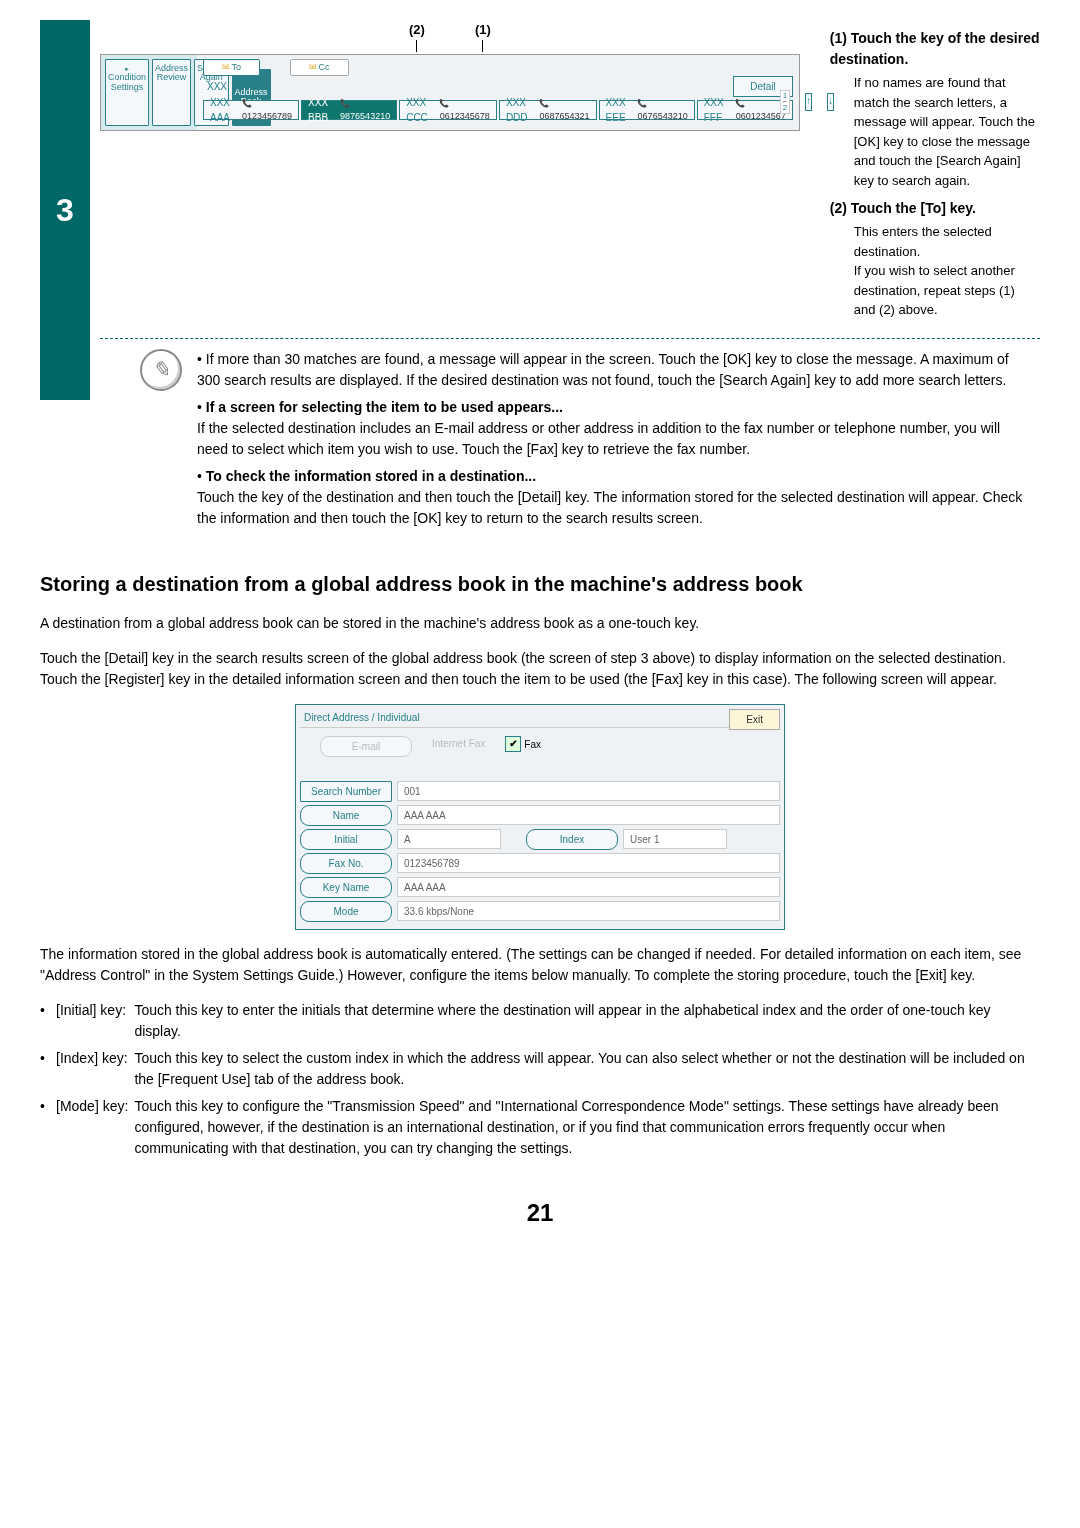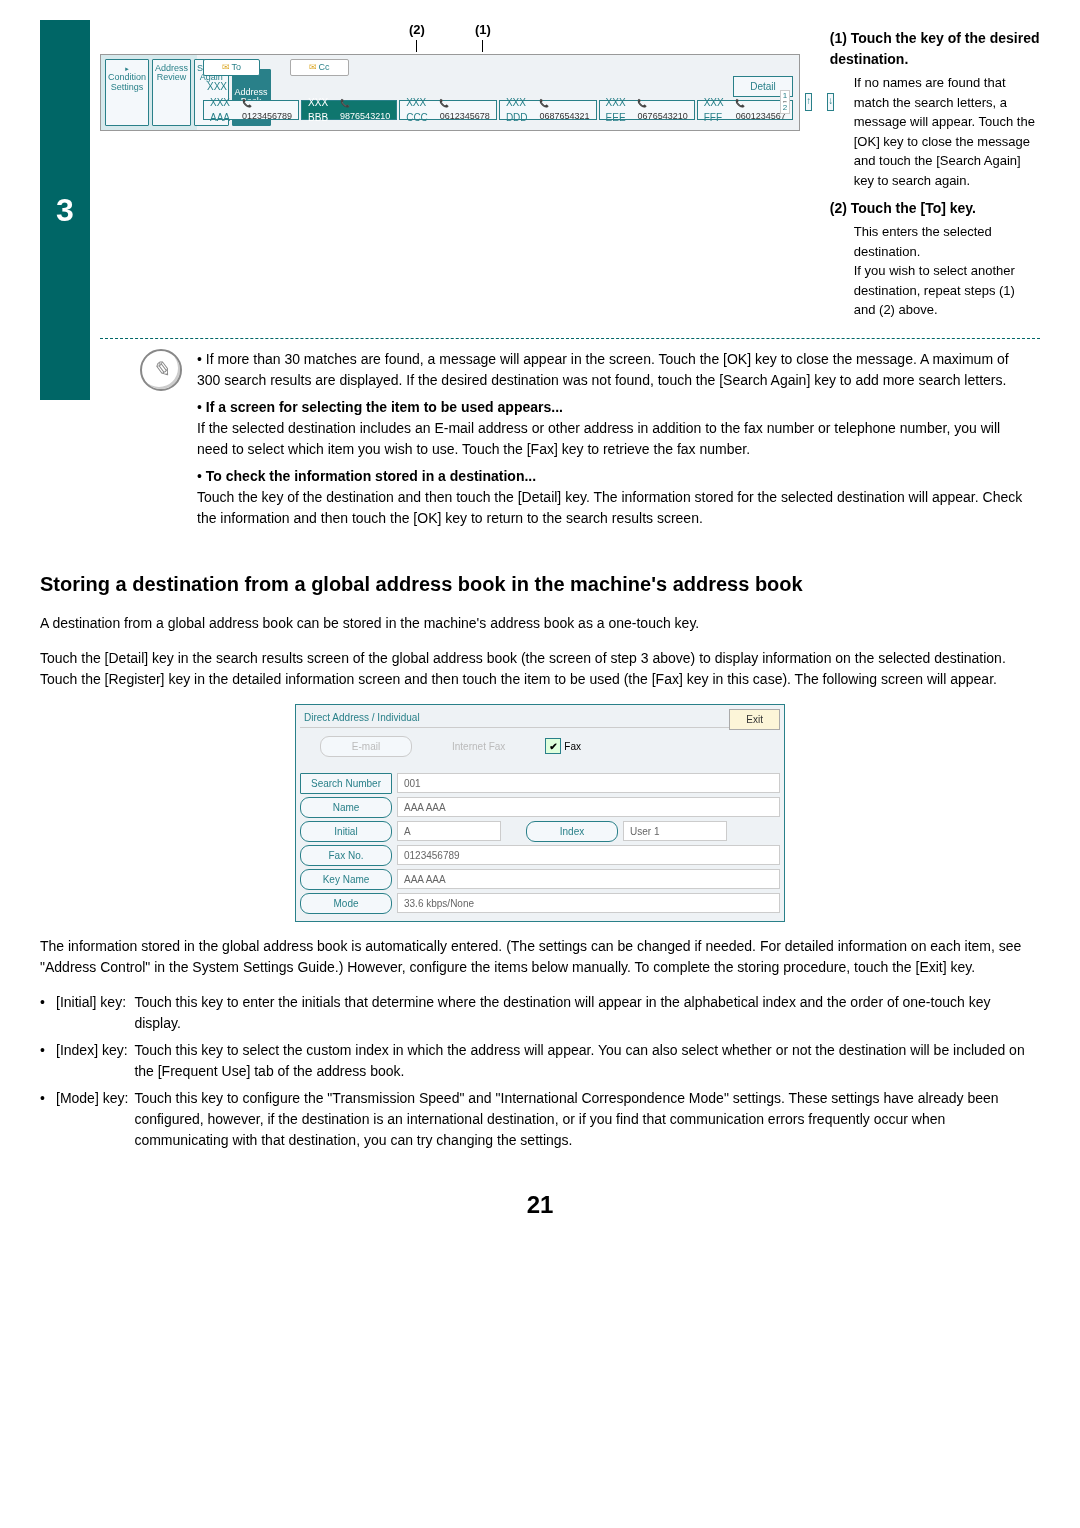--- a/index.html
+++ b/index.html
@@ -198,21 +198,21 @@
       width: 14px;
       height: 14px;
       display: inline-flex;
       align-items: center;
       justify-content: center;
       color: #000;
       font-weight: bold;
       background: #dfffdc;
       margin-right: 3px;
     }
-    .p2-modetabs { display: flex; gap: 40px; margin-bottom: 16px; padding-left: 20px; align-items: center; }
+    .p2-modetabs { display: flex; gap: 20px; margin-bottom: 24px; padding-left: 20px; align-items: flex-start; }
     .defs { display: table; margin-top: 12px; }
     .def-row { display: table-row; }
     .def-key, .def-val, .def-bullet { display: table-cell; vertical-align: top; padding-bottom: 6px; }
     .def-bullet { width: 16px; }
     .def-key { white-space: nowrap; padding-right: 6px; }
     .page-num { text-align: center; font-size: 24px; font-weight: bold; margin-top: 30px; }
   </style>
 </head>
 <body>
 

